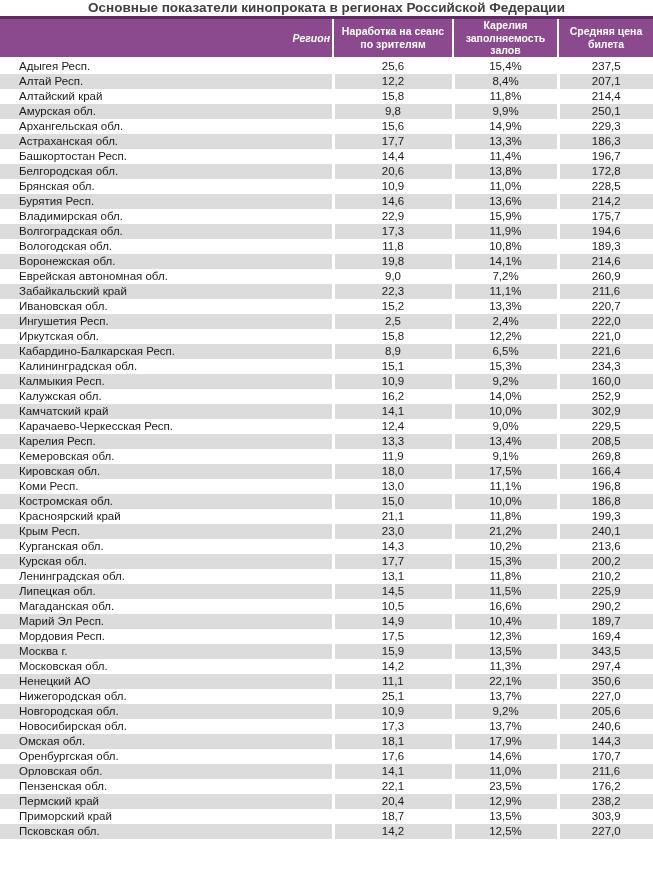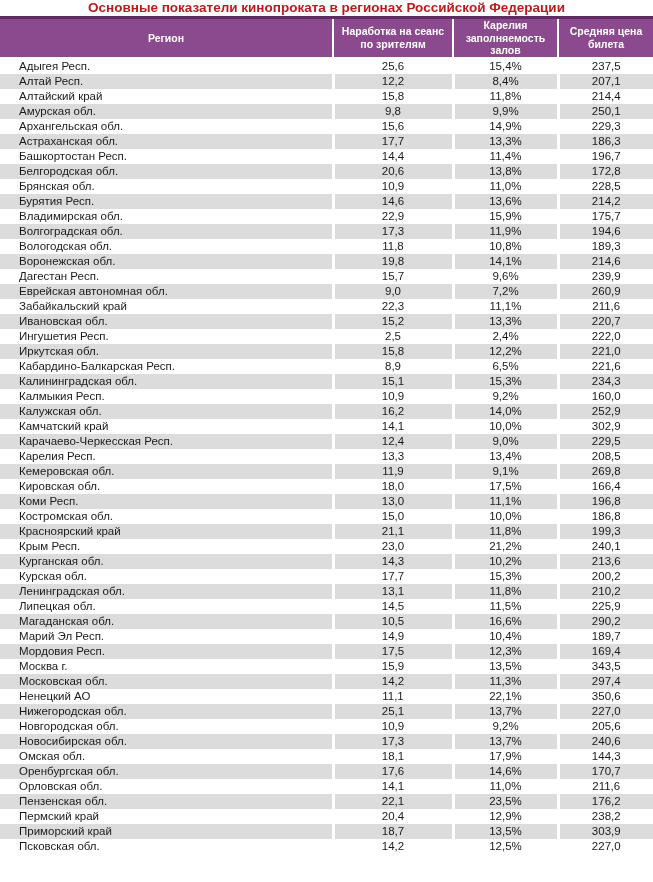--- a/index.html
+++ b/index.html
@@ -5,21 +5,21 @@
   * { box-sizing: border-box; margin: 0; padding: 0; }
   html, body { width: 653px; height: 882px; overflow: hidden; background: #fff; }
   body { font-family: "Liberation Sans", sans-serif; color: var(--body-text, #1a1a1a); }
 
   .title {
     height: 16px;
     line-height: 16px;
     text-align: center;
     font-size: 13.5px;
     font-weight: bold;
-    color: #b91c1c;
+    color: #404040;
     white-space: nowrap;
   }
 
   .top-bar { height: 3px; background: var(--top-border, #5e2c60); }
 
   table {
     width: 653px;
     table-layout: fixed;
     border-collapse: collapse;
   }
@@ -30,22 +30,23 @@
     font-size: 10.5px;
     font-weight: bold;
     height: 37px;
     vertical-align: middle;
     text-align: center;
     line-height: 1.2;
     border-bottom: 2px solid #fff;
     padding: 0 2px;
   }
   thead th:first-child {
-    text-align: center;
+    text-align: right;
     padding-left: 2px;
+    font-style: italic;
   }
   thead th + th { border-left: 2px solid #fff; }
 
   tbody td {
     height: 15px;
     line-height: 15px;
     font-size: 11.5px;
     text-align: center;
     white-space: nowrap;
     overflow: hidden;
@@ -158,26 +159,20 @@
         <td>10,8%</td>
         <td>189,3</td>
       </tr>
       <tr>
         <td>Воронежская обл.</td>
         <td>19,8</td>
         <td>14,1%</td>
         <td>214,6</td>
       </tr>
       <tr>
-        <td>Дагестан Респ.</td>
-        <td>15,7</td>
-        <td>9,6%</td>
-        <td>239,9</td>
-      </tr>
-      <tr>
         <td>Еврейская автономная обл.</td>
         <td>9,0</td>
         <td>7,2%</td>
         <td>260,9</td>
       </tr>
       <tr>
         <td>Забайкальский край</td>
         <td>22,3</td>
         <td>11,1%</td>
         <td>211,6</td>

